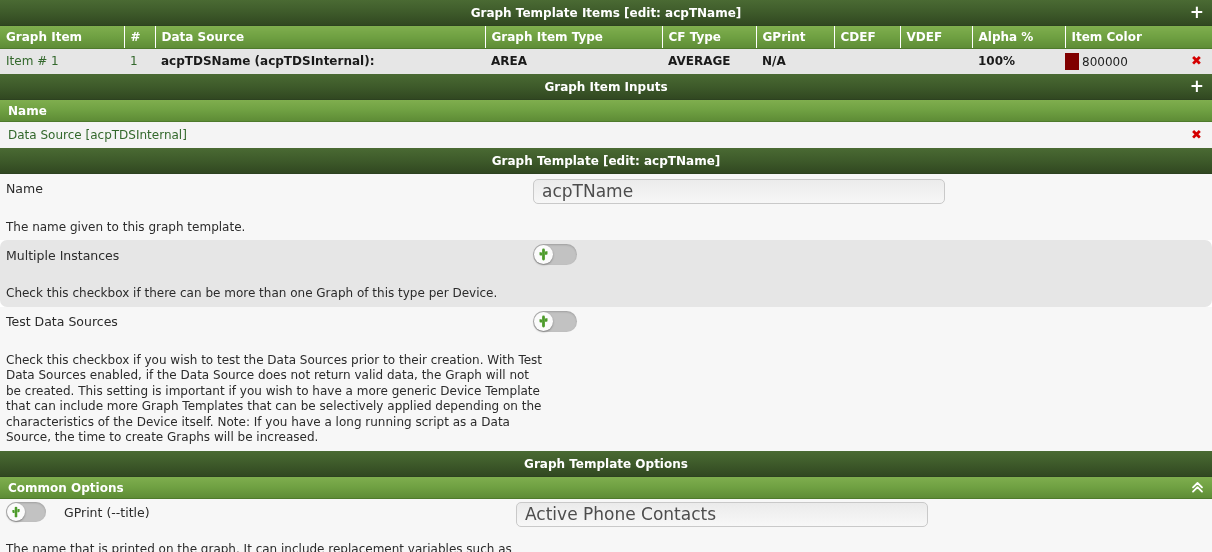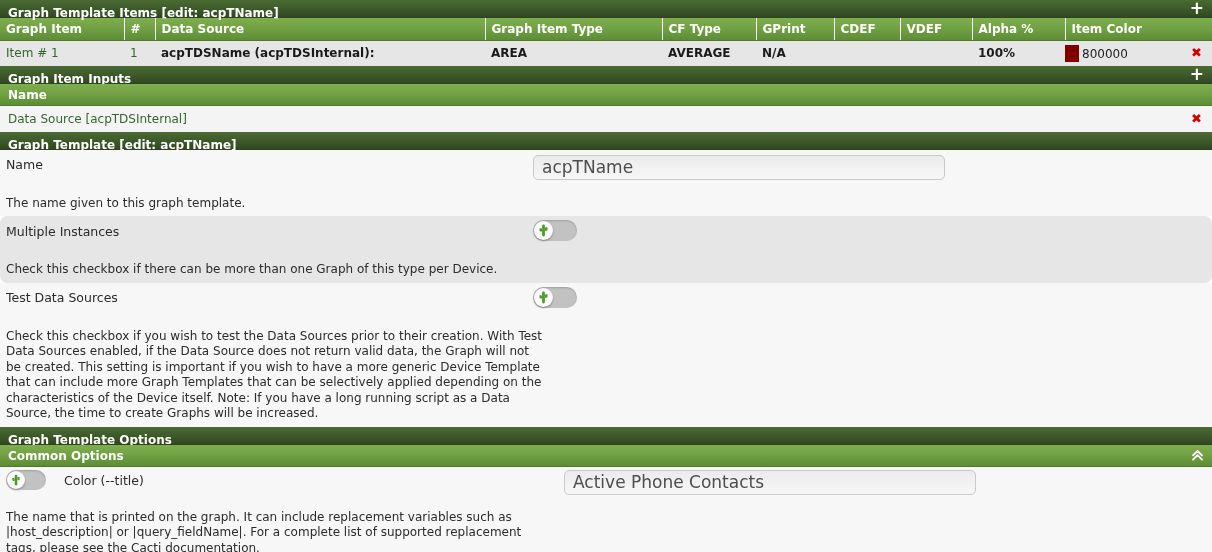--- a/index.html
+++ b/index.html
@@ -12,30 +12,31 @@
     height: 552px;
     font-family: "DejaVu Sans", "Liberation Sans", sans-serif;
     font-size: 12px;
     color: #222222;
     overflow: hidden;
   }
   .page { width: 1212px; position: relative; }
 
   
   .bar-dark {
-    height: 18px;
+    height: 26px;
     line-height: 26px;
     background: linear-gradient(to bottom, #4a6a33 0%, #3f5c2b 45%, #314821 100%);
     color: #ffffff;
     font-weight: bold;
     font-size: 12px;
     padding: 0 8px;
     box-sizing: border-box;
     position: relative;
     border-bottom: 1px solid #2d4220;
+    text-align: center;
   }
   
   .bar-light {
     height: 22px;
     line-height: 22px;
     background: linear-gradient(to bottom, #7fae4e 0%, #6fa042 50%, #5e8c36 100%);
     color: #ffffff;
     font-weight: bold;
     font-size: 12px;
     box-sizing: border-box;
@@ -352,24 +353,24 @@
         <span class="toggle toggle-sm">
           <span class="knob">
             <svg width="10" height="12" viewBox="0 0 11 13" aria-hidden="true">
               <rect x="4.1" y="0.6" width="2.8" height="11.8" rx="1.3" fill="#4d9b2b"></rect>
               <path d="M1.5 4.2 h1.6 a0.9 0.9 0 0 1 0.9 0.9 v2.4 h-1.6 a0.9 0.9 0 0 1 -0.9 -0.9 z" fill="#4d9b2b"></path>
               <path d="M9.5 3.2 h-1.6 a0.9 0.9 0 0 0 -0.9 0.9 v2.6 h1.6 a0.9 0.9 0 0 0 0.9 -0.9 z" fill="#4d9b2b"></path>
             </svg>
           </span>
         </span>
       </span>
-      <span class="frow-label" style="margin-left:18px">Color (--title)</span>
+      <span class="frow-label" style="margin-left:18px">GPrint (--title)</span>
     </div>
     <div class="frow-desc">The name that is printed on the graph. It can include replacement variables such as |host_description| or |query_fieldName|. For a complete list of supported replacement tags, please see the Cacti documentation.</div>
-    <div class="frow-field" style="left:564px;top:3px">
+    <div class="frow-field" style="left:516px;top:3px">
       <input class="txt w412" type="text" value="Active Phone Contacts" style="">
     </div>
   </div>
 
   <div class="frow alt">
     <div class="frow-head" style="height:27px;padding-left:0">
       <span class="opt-toggle-wrap">
         <span class="toggle toggle-sm">
           <span class="knob">
             <svg width="10" height="12" viewBox="0 0 11 13" aria-hidden="true">

